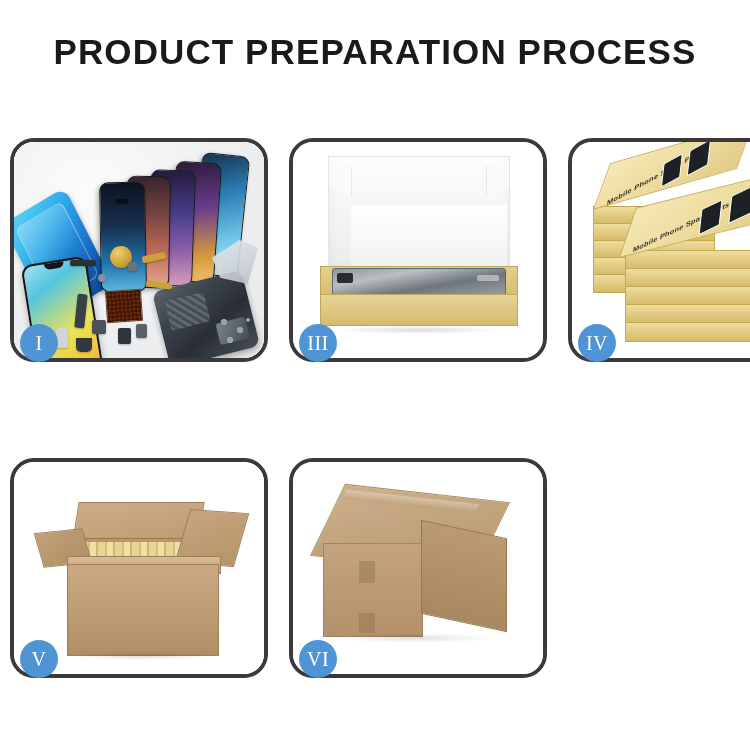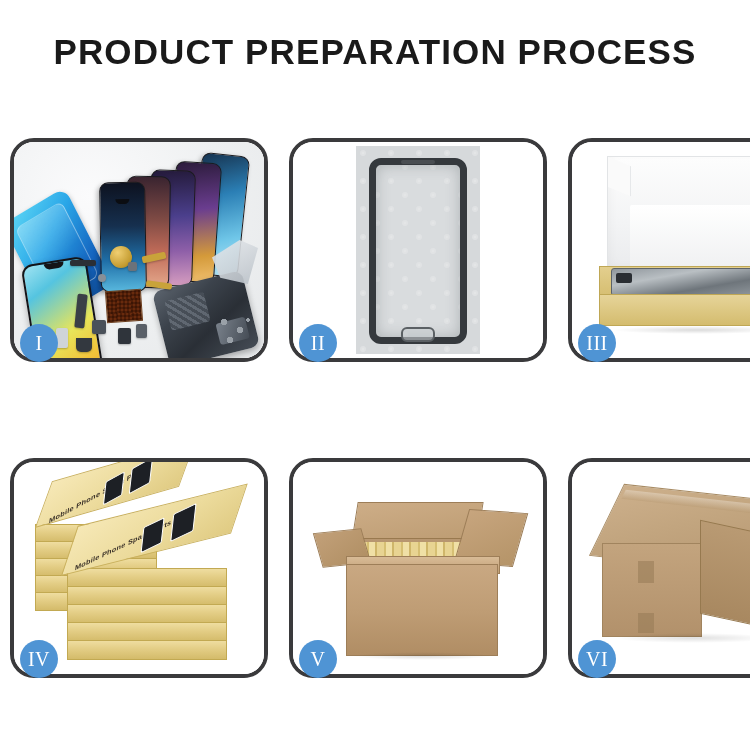--- a/index.html
+++ b/index.html
@@ -454,29 +454,20 @@
         <div class="strip s8"></div>
         <div class="strip s9"></div>
         <div class="strip s10"></div>
         <div class="strip s11"></div>
         <div class="tool"></div>
         <div class="screws"></div>
       </div>
       <div class="badge">I</div>
     </div>
 
-    <div class="panel">
-      <div class="panel-inner">
-        <div class="p2-photo">
-          <div class="bubble"></div>
-          <div class="glass"></div>
-        </div>
-      </div>
-      <div class="badge">II</div>
-    </div>
 
     <div class="panel">
       <div class="panel-inner">
         <div class="p3-wrap">
           <div class="foam-lid">
             <div class="foam-pad"></div>
           </div>
           <div class="box3-tray"></div>
           <div class="box3-prod"></div>
           <div class="box3-front"></div>

